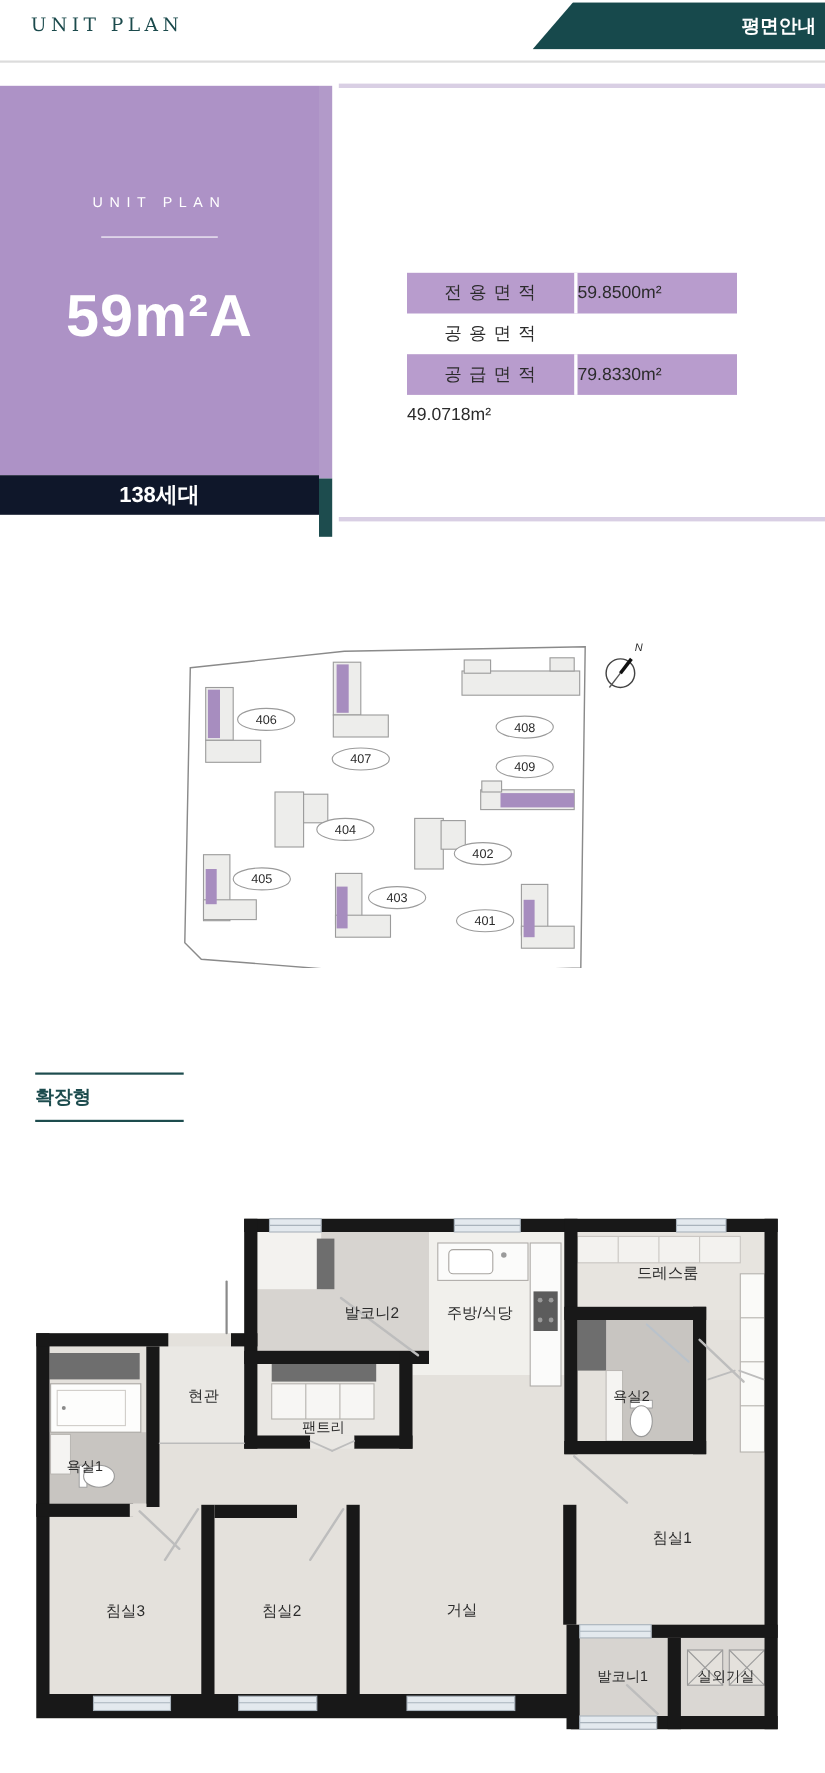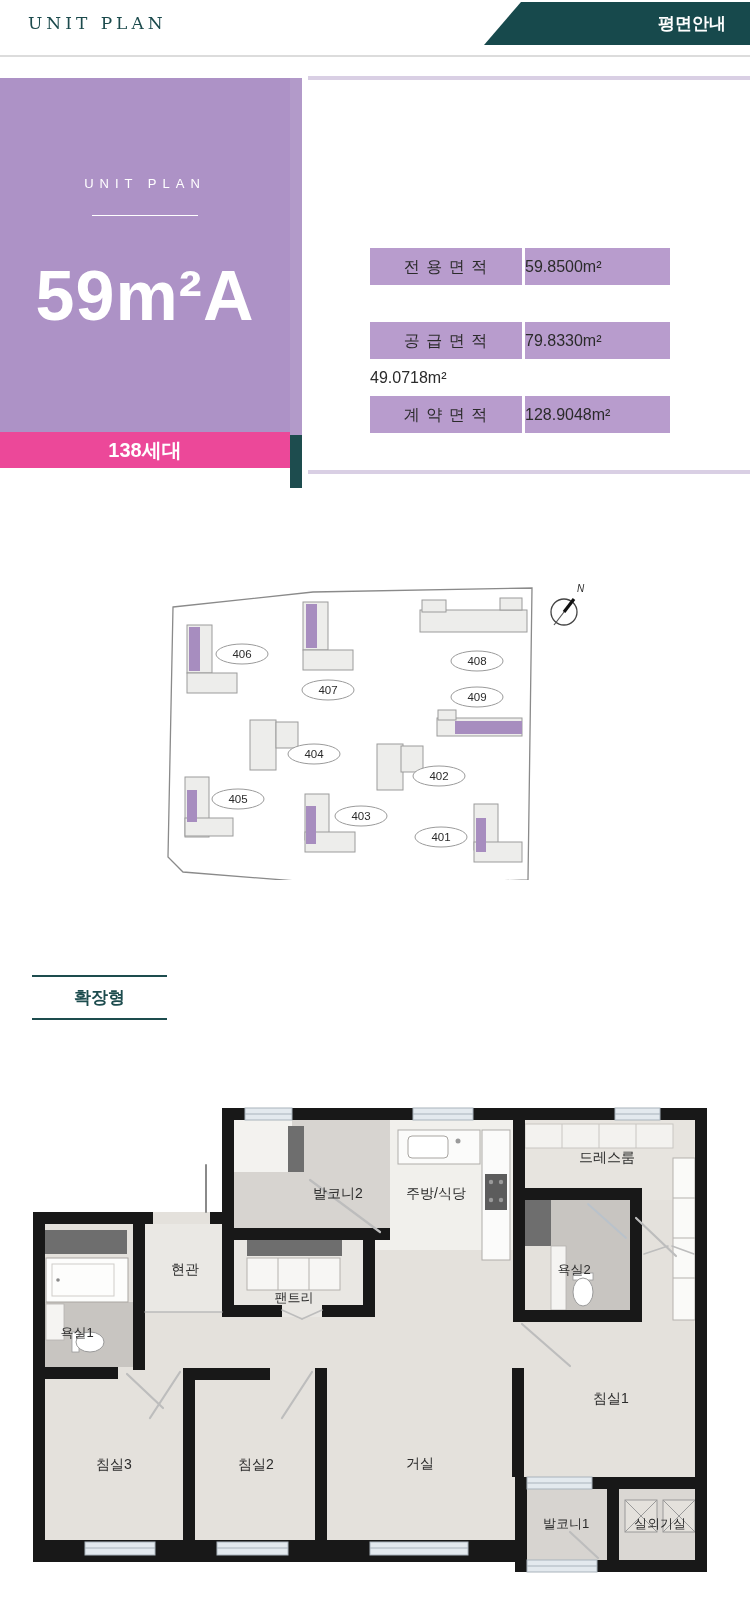--- a/index.html
+++ b/index.html
@@ -8,45 +8,45 @@
   .abs{position:absolute;}
 
   
   .header{left:0;top:0;width:750px;height:55px;background:#fff;border-bottom:2px solid #dcdcdc;}
   .brand{left:28px;top:13px;font-family:"DejaVu Serif","Liberation Serif",serif;
          font-size:17px;letter-spacing:4px;color:#1b4a4c;}
   .banner{right:0;top:2px;width:266px;height:43px;background:#17494c;
           clip-path:polygon(37px 0,100% 0,100% 100%,0 100%);
           color:#fff;font-weight:bold;font-size:17px;line-height:43px;
           text-align:right;padding-right:0;box-sizing:border-box;}
-  .banner span{display:inline-block;margin-right:24px;}
+  .banner span{display:inline-block;margin-right:8px;}
 
   
   .card{left:0;top:78px;width:290px;height:354px;background:#ad92c6;color:#fff;text-align:center;}
   .card .eyebrow{position:absolute;left:0;top:98px;width:100%;font-size:13px;letter-spacing:6px;}
   .card .rule{position:absolute;left:92px;top:137px;width:106px;height:1px;background:#fff;}
-  .card .name{position:absolute;left:0;top:178px;width:100%;font-size:70px;font-weight:bold;letter-spacing:1px;}
-  .badge{left:0;top:432px;width:290px;height:36px;background:#ec4899;color:#fff;
+  .card .name{position:absolute;left:0;top:178px;width:100%;font-size:54px;font-weight:bold;letter-spacing:1px;}
+  .badge{left:0;top:432px;width:290px;height:36px;background:#0f172a;color:#fff;
          font-size:20px;font-weight:bold;text-align:center;line-height:36px;}
   .vline-p{left:290px;top:78px;width:12px;height:357px;background:#b29ac9;}
   .vline-t{left:290px;top:435px;width:12px;height:53px;background:#1d4c4e;}
   .hline-top{left:308px;top:76px;width:442px;height:4px;background:#d9cfe4;}
   .hline-bot{left:308px;top:470px;width:442px;height:4px;background:#d9cfe4;}
 
   
   .table{left:370px;top:248px;width:300px;}
   .trow{display:flex;height:37px;line-height:37px;font-size:16px;}
   .trow .lab{width:152px;text-align:center;letter-spacing:1px;}
   .trow .val{width:148px;text-align:left;}
   .trow.purple{background:#b89ccd;}
   .trow.purple .val{border-left:3px solid #fff;width:145px;}
 
   
   .section-label{left:32px;top:975px;width:135px;height:41px;border-top:2px solid #1d4c4e;
-      border-bottom:2px solid #1d4c4e;text-align:center;line-height:41px;
+      border-bottom:2px solid #1d4c4e;text-align:left;line-height:41px;
       font-size:17px;font-weight:bold;color:#1d4c4e;}
 
   svg text{font-family:"Liberation Sans","DejaVu Sans",sans-serif;fill:#2b2b2b;}
   .fp-label{font-size:14px;}
   .fp-label-sm{font-size:13px;}
   .bl-label{font-size:11.5px;}
 </style>
 </head>
 <body>
 
@@ -67,31 +67,28 @@
 <div class="abs vline-t"></div>
 <div class="abs hline-top"></div>
 <div class="abs hline-bot"></div>
 
 <div class="abs table">
   <div class="trow purple">
     <div class="lab">전 용 면 적</div>
     <div class="val">59.8500m²</div>
   </div>
   <div class="trow">
+    <div class="lab">공 용 면 적</div>
   </div>
   <div class="trow purple">
     <div class="lab">공 급 면 적</div>
     <div class="val">79.8330m²</div>
   </div>
   <div class="trow">
     <div class="val">49.0718m²</div>
-  </div>
-  <div class="trow purple">
-    <div class="lab">계 약 면 적</div>
-    <div class="val">128.9048m²</div>
   </div>
 </div>
 
 <svg class="abs" style="left:150px;top:570px;" width="440" height="310" viewBox="0 0 440 310">
   <polygon points="23,37 163,22 382,18 378,310 197,315 33,302 18,287" fill="#ffffff" stroke="#8a8a8a" stroke-width="1.3"></polygon>
 
   <g>
     <circle cx="414" cy="42" r="13" fill="#fff" stroke="#444" stroke-width="1.3"></circle>
     <line x1="404" y1="55" x2="414" y2="42" stroke="#555" stroke-width="1.2"></line>
     <line x1="414" y1="42" x2="424" y2="29" stroke="#111" stroke-width="3.2"></line>

